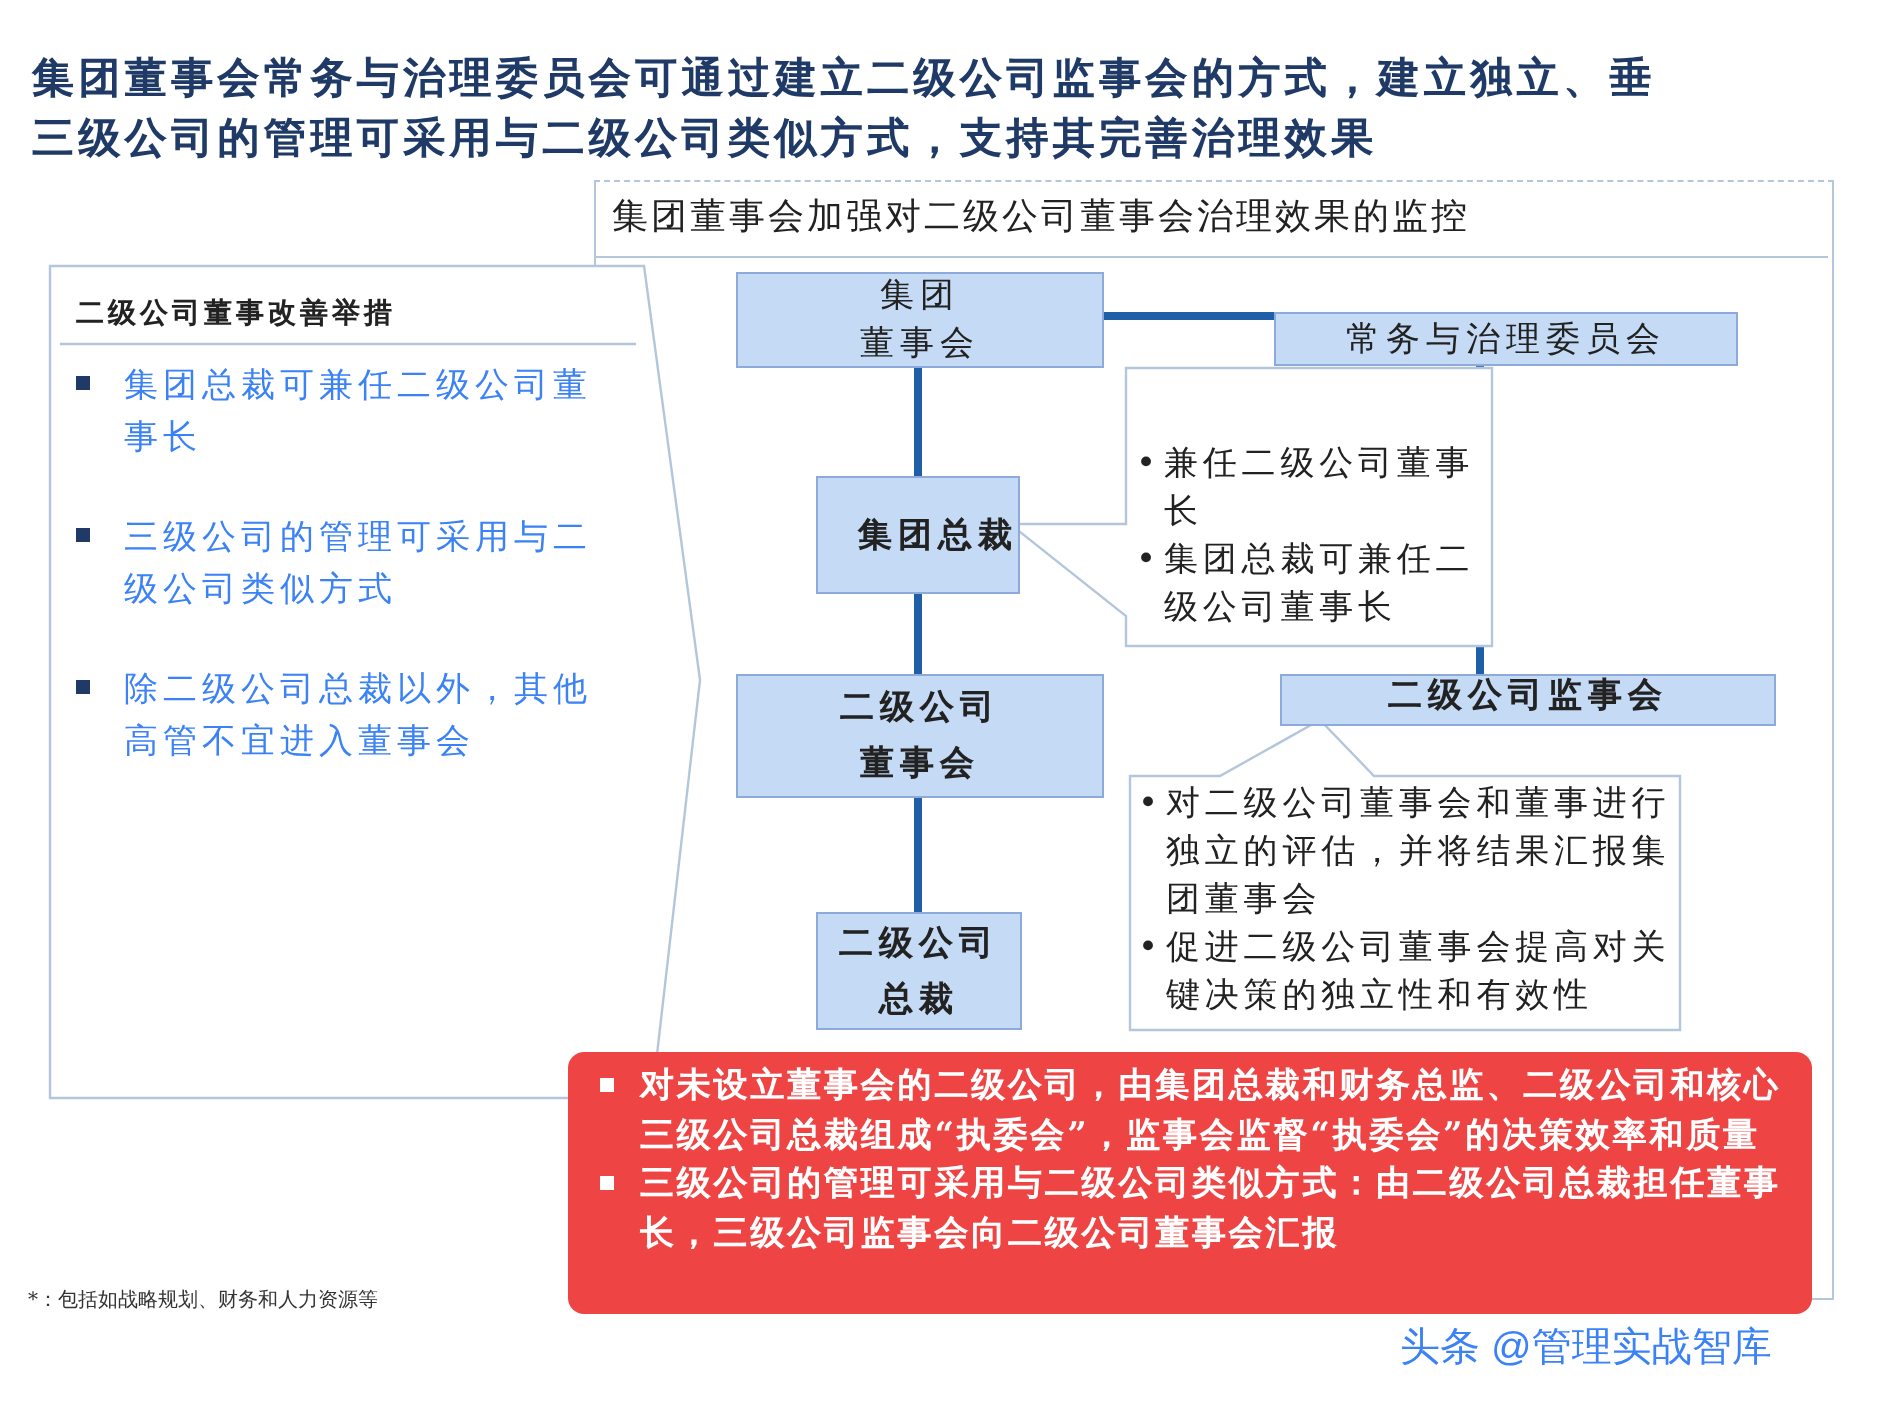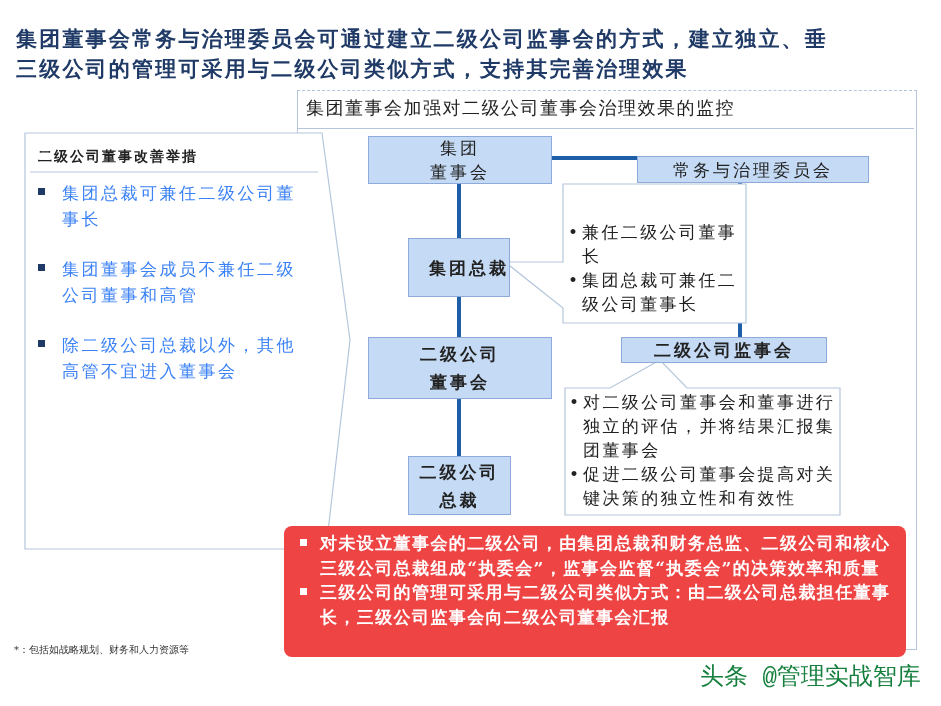--- a/index.html
+++ b/index.html
@@ -22,22 +22,22 @@
           font-size:17px; font-weight:bold; color:#222; letter-spacing:3px; line-height:28px; text-align:center; }
   .node span { display:block; }
   .callout-text { position:absolute; font-size:17px; line-height:24px; letter-spacing:2.4px; color:#222; }
   .callout-text .b { position:relative; padding-left:14px; }
   .callout-text .b::before { content:"•"; position:absolute; left:0; top:0; }
   .darkbox { position:absolute; left:284px; top:526px; width:622px; height:131px; background:#ef4444;
              border-radius:8px; box-sizing:border-box; padding:5px 10px 0 14px; color:#ffffff; }
   .darkbox .item { position:relative; padding-left:22px; font-size:17px; font-weight:bold; line-height:24.5px; letter-spacing:1.4px; }
   .darkbox .item .sq { position:absolute; left:2px; top:8px; width:7px; height:7px; background:#ffffff; }
   .footnote { position:absolute; left:14px; top:643px; font-size:10px; color:#333; white-space:nowrap; }
-  .watermark { position:absolute; left:700px; top:660px; font-family:Liberation Mono, monospace;
-               font-size:24px; color:#15803d; white-space:nowrap; text-shadow:0 0 2px #fff,0 0 3px #fff; }
+  .watermark { position:absolute; left:700px; top:660px; font-family:Liberation Sans, sans-serif;
+               font-size:20px; color:#3b82f6; white-space:nowrap; text-shadow:0 0 2px #fff,0 0 3px #fff; }
 </style>
 </head>
 <body>
 
 <div class="title">
   <div>集团董事会常务与治理委员会可通过建立二级公司监事会的方式，建立独立、垂</div>
   <div>三级公司的管理可采用与二级公司类似方式，支持其完善治理效果</div>
 </div>
 
 <div class="panel"></div>
@@ -56,39 +56,39 @@
   <line x1="740" y1="173" x2="740" y2="340" stroke="#1f5fa8" stroke-width="4"></line>
 
   <polygon points="563,184 746,184 746,323 563,323 563,308 505,262 563,262" fill="#ffffff" stroke="#b4c6dc" stroke-width="1.2"></polygon>
 
   <polygon points="565,388 610,388 660,360 687,388 840,388 840,515 565,515" fill="#ffffff" stroke="#b4c6dc" stroke-width="1.2"></polygon>
 </svg>
 
 <div class="left-title">二级公司董事改善举措</div>
 <ul class="left-list">
   <li><span class="sq"></span><span>集团总裁可兼任二级公司董事长</span></li>
-  <li><span class="sq"></span><span>集团董事会成员不兼任二级公司董事和高管</span></li>
+  <li><span class="sq"></span><span>三级公司的管理可采用与二级公司类似方式</span></li>
   <li><span class="sq"></span><span>除二级公司总裁以外，其他高管不宜进入董事会</span></li>
 </ul>
 
 <div class="node" style="left:368px;top:136px;width:184px;height:48px;font-weight:normal;line-height:24px;">
   <span>集团</span>
   <span>董事会</span>
 </div>
 <div class="node" style="left:637px;top:156px;width:232px;height:27px;font-weight:normal;">
   <span>常务与治理委员会</span>
 </div>
 <div class="node" style="left:408px;top:238px;width:102px;height:59px;align-items:flex-end;">
   <span>集团总裁</span>
 </div>
 <div class="node" style="left:368px;top:337px;width:184px;height:62px;">
   <span>二级公司</span>
   <span>董事会</span>
 </div>
-<div class="node" style="left:621px;top:337px;width:206px;height:26px;">
+<div class="node" style="left:640px;top:337px;width:248px;height:26px;justify-content:flex-end;">
   <span>二级公司监事会</span>
 </div>
 <div class="node" style="left:408px;top:456px;width:103px;height:59px;">
   <span>二级公司</span>
   <span>总裁</span>
 </div>
 
 <div class="callout-text" style="left:568px;top:200px;width:172px;margin-top:20px;">
   <div class="b">兼任二级公司董事长</div>
   <div class="b">集团总裁可兼任二级公司董事长</div>

